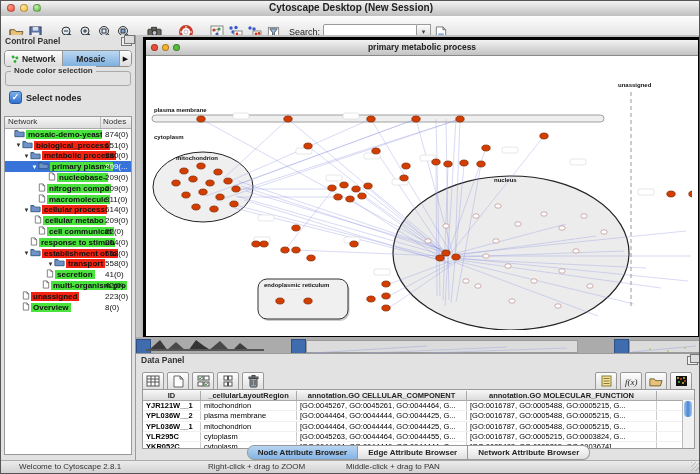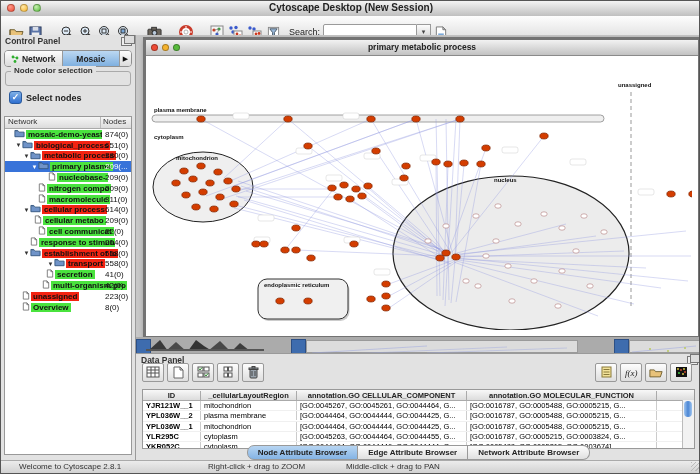--- a/index.html
+++ b/index.html
@@ -60,34 +60,34 @@
   .ticon{flex:0 0 auto;margin-right:1px;}
   .tchip{padding:0 2px;font-weight:bold;color:#111;overflow:hidden;max-width:72px;text-overflow:clip;flex:0 0 auto;}
   .tchip.green{background:#4ae33e;}
   .tchip.red{background:#f32312;}
   .tcount{position:absolute;left:100px;font-size:8px;color:#111;}
   .trow.sel .tcount{color:#fff;}
   
   .right{flex:1;display:flex;flex-direction:column;}
   .desktop{height:318px;background:#c7c7c7;position:relative;overflow:hidden;}
   .netwin{position:absolute;left:7px;top:2px;width:552px;height:296px;
-     border:3px solid #737373;background:#fff;box-shadow:2px 3px 6px rgba(0,0,0,.4);}
+     border:3px solid #000000;background:#fff;box-shadow:2px 3px 6px rgba(0,0,0,.4);}
   .netwin-title{height:15px;background:linear-gradient(#f2f2f2,#c2c2c2);border-bottom:1px solid #8a8a8a;position:relative;}
   .netwin-title .t{position:absolute;left:0;right:0;top:2px;text-align:center;font-size:8.5px;font-weight:bold;color:#222;}
   .ntl{position:absolute;top:4px;width:7px;height:7px;border-radius:50%;border:1px solid rgba(0,0,0,.3);box-sizing:border-box;}
   .ntl.red{left:5px;background:#ee4b35;} .ntl.yel{left:16px;background:#f5b32e;} .ntl.grn{left:27px;background:#58ba3c;}
   .canvas{position:relative;width:546px;height:274px;background:#fff;overflow:hidden;}
   .rlabel{position:absolute;font-size:6.5px;font-weight:bold;color:#111;white-space:nowrap;}
   .strip{position:absolute;left:0;right:0;bottom:0;height:16px;background:#ababab;overflow:hidden;}
   .fragbar{position:absolute;top:3px;height:11px;background:linear-gradient(#e8e8e8,#cscsd) ;background:#dcdcdc;border:1px solid #9a9a9a;}
   .fragsq{position:absolute;top:2px;width:13px;height:13px;background:#3e6cae;border:1px solid #2c4f85;}
   
   .datapanel{height:110px;background:#e2e2e2;border-top:1px solid #9a9a9a;position:relative;box-sizing:border-box;}
   .dp-head{height:12px;font-size:8.5px;font-weight:bold;color:#333;padding:1px 5px;position:relative;}
-  .dp-tools{position:absolute;left:6px;top:8px;right:6px;height:20px;display:flex;align-items:center;}
+  .dp-tools{position:absolute;left:6px;top:17px;right:6px;height:20px;display:flex;align-items:center;}
   .dbtn{width:20px;height:17px;border:1px solid #999;border-radius:2px;background:linear-gradient(#fdfdfd,#dedede);
      display:flex;align-items:center;justify-content:center;margin-right:3px;}
   .dp-spacer{flex:1;}
   .dp-table{position:absolute;left:6px;right:6px;top:35px;height:58px;background:#fff;border:1px solid #999;overflow:hidden;font-size:7.5px;}
   .drow{display:flex;height:9.3px;align-items:center;border-bottom:1px solid #f0f0f0;}
   .drow.hdr{height:10px;background:linear-gradient(#f8f8f8,#dcdcdc);border-bottom:1px solid #aaa;font-weight:bold;color:#222;}
   .dcell{padding:0 3px;border-right:1px solid #ccc;white-space:nowrap;overflow:hidden;box-sizing:border-box;flex:0 0 auto;}
   .drow.hdr .dcell{text-align:center;border-right:1px solid #aaa;}
   .c-id{width:58px;} .c-reg{width:96px;} .c-cc{width:170px;} .c-mf{width:190px;} .c-fill{flex:1;border-right:none;}
   .vscroll{position:absolute;right:0px;top:10px;bottom:0;width:11px;background:#f2f2f2;border-left:1px solid #bbb;}

